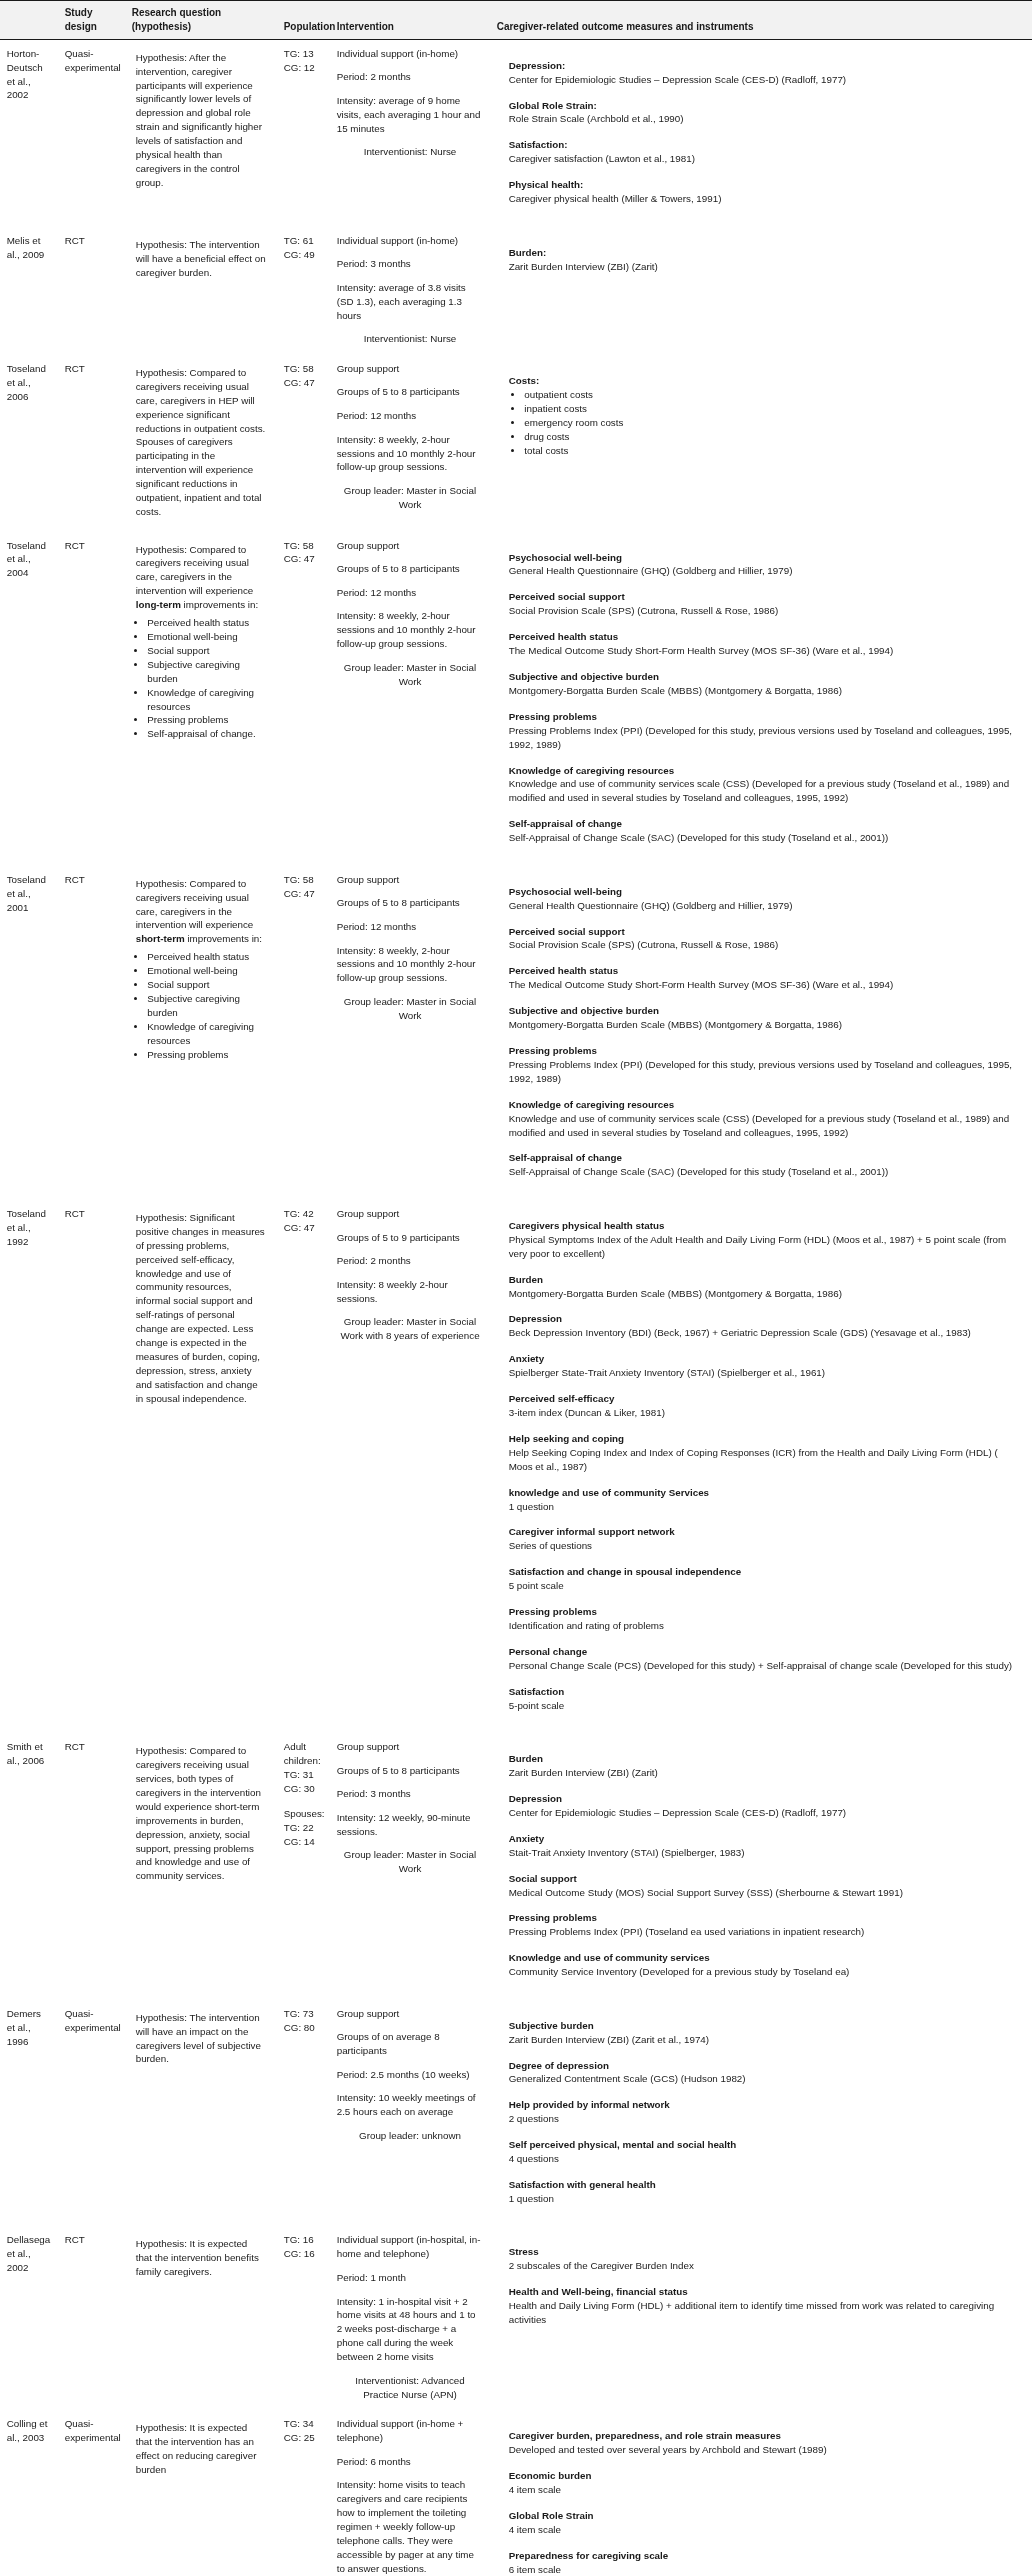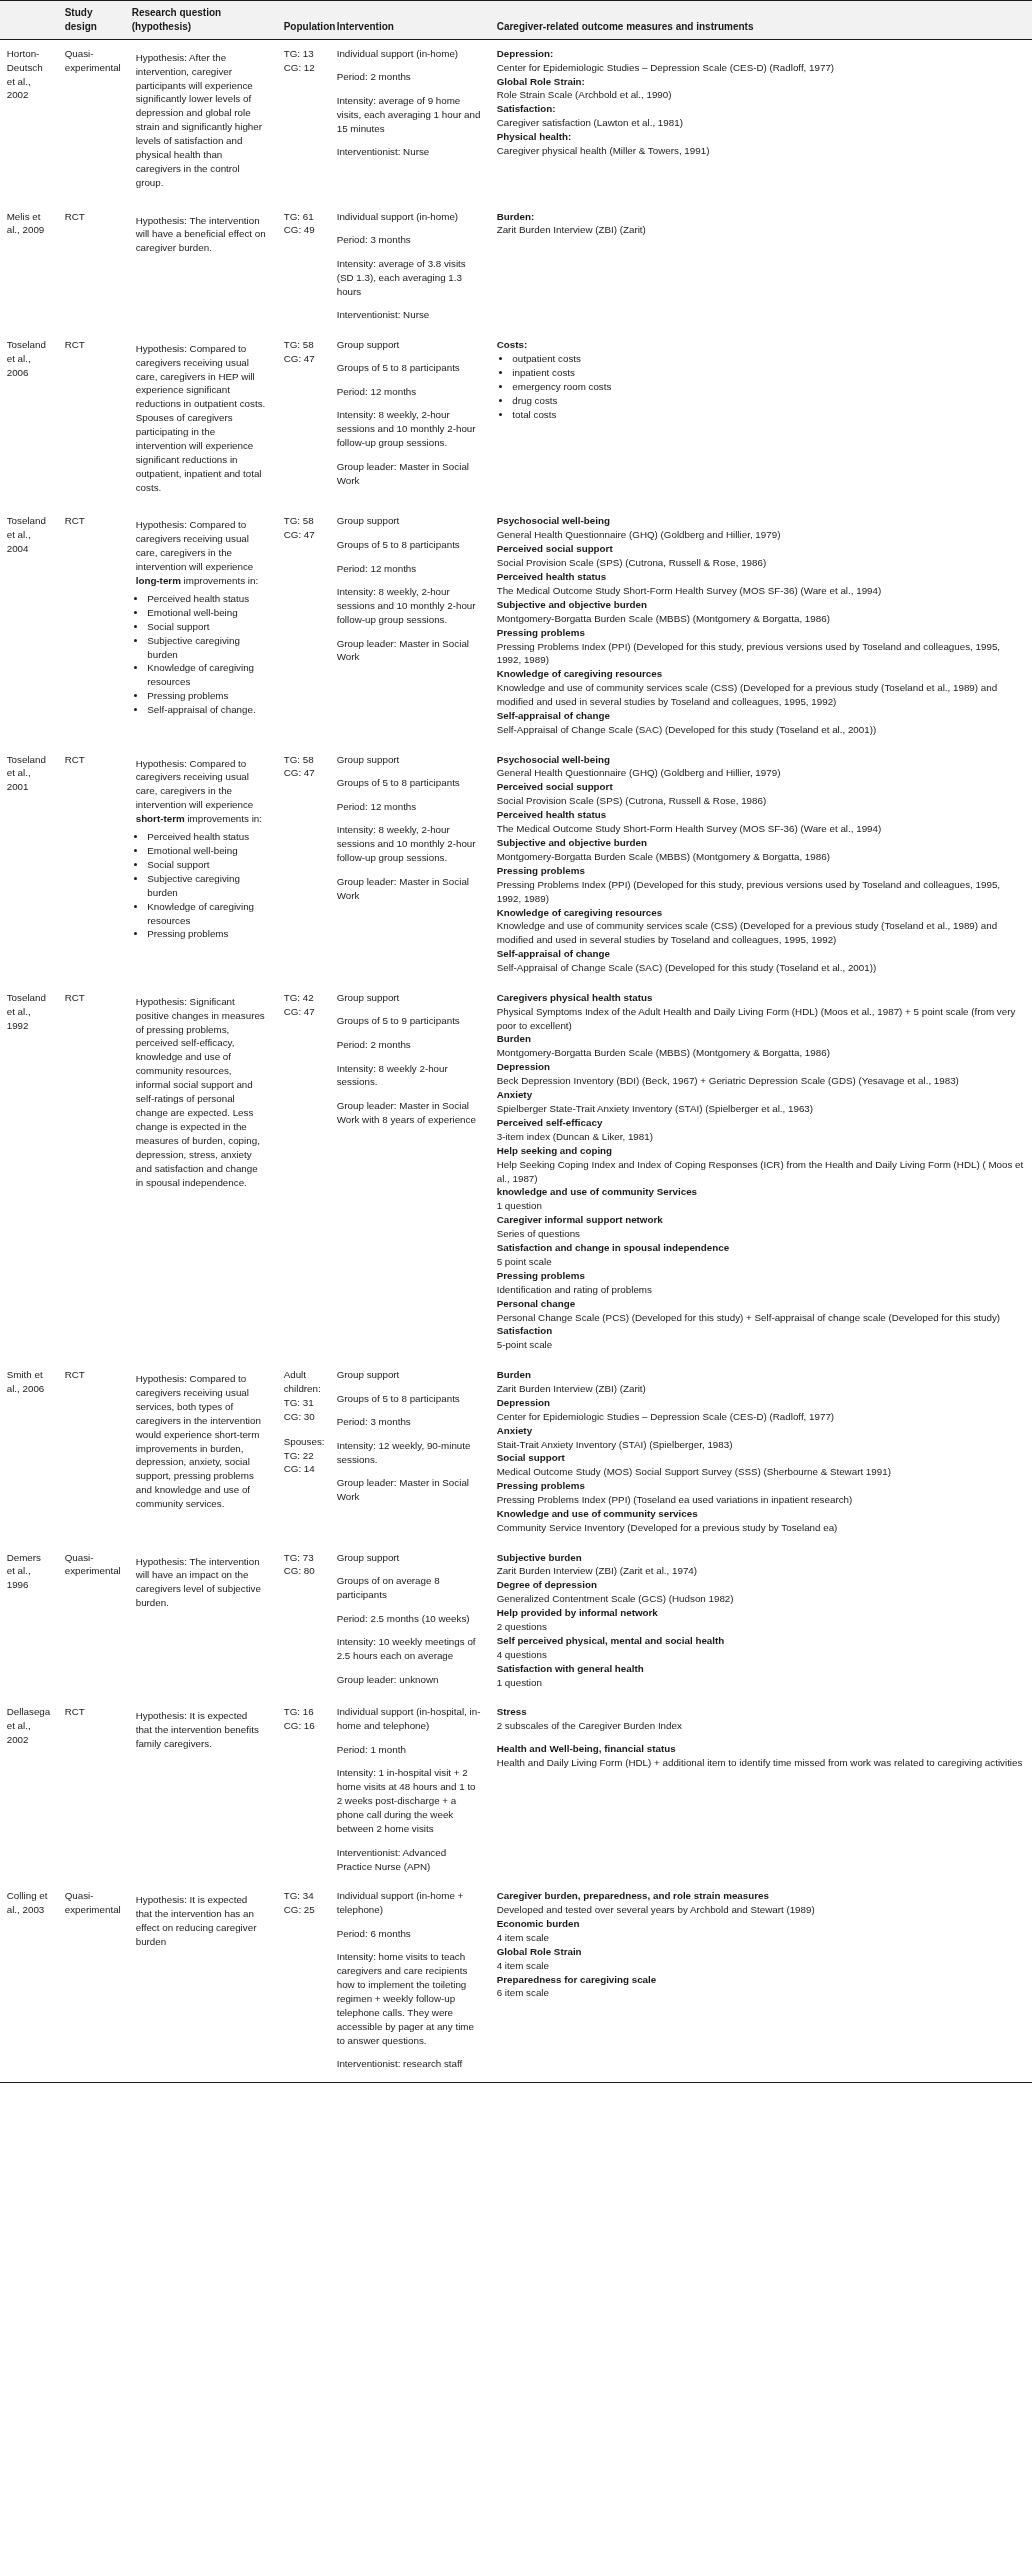--- a/index.html
+++ b/index.html
@@ -45,32 +45,32 @@
   }
   
   col.c-study { width: 58px; }
   col.c-design { width: 67px; }
   col.c-question { width: 152px; }
   col.c-pop { width: 53px; }
   col.c-interv { width: 160px; }
   col.c-outcome { width: 542px; }
 
   .cell-block { margin: 0 0 9.7px 0; }
-  .cell-block:last-child { margin-bottom: 0; }
+  .cell-block:last-child { margin-bottom: 0; text-align: center; }
   .tight { margin: 4px; }
   .hdr-b { font-weight: bold; }
   ul.bullets {
     margin: 0.7px 0 0 0;
     padding-left: 15.6px;
     list-style-type: disc;
   }
   ul.bullets li { margin: 0; padding: 0; }
   .pop-line { margin: 0; }
   .pop-gap { margin-top: 11px; }
-  .meas { margin: 0; }
+  .meas { margin: 12px; }
   .meas-gap { margin-top: 9px; }
 </style>
 </head>
 <body>
 
 <div class="table-wrap">
   <table class="study-table">
     <colgroup>
       <col class="c-study">
       <col class="c-design">
@@ -316,21 +316,21 @@
             <div class="meas">
               <div class="hdr-b">Burden</div>
               <div>Montgomery-Borgatta Burden Scale (MBBS) (Montgomery &amp; Borgatta, 1986)</div>
             </div>
             <div class="meas">
               <div class="hdr-b">Depression</div>
               <div>Beck Depression Inventory (BDI) (Beck, 1967) + Geriatric Depression Scale (GDS) (Yesavage et al., 1983)</div>
             </div>
             <div class="meas">
               <div class="hdr-b">Anxiety</div>
-              <div>Spielberger State-Trait Anxiety Inventory (STAI) (Spielberger et al., 1963)</div>
+              <div>Spielberger State-Trait Anxiety Inventory (STAI) (Spielberger et al., 1961)</div>
             </div>
             <div class="meas">
               <div class="hdr-b">Perceived self-efficacy</div>
               <div>3-item index (Duncan &amp; Liker, 1981)</div>
             </div>
             <div class="meas">
               <div class="hdr-b">Help seeking and coping</div>
               <div>Help Seeking Coping Index and Index of Coping Responses (ICR) from the Health and Daily Living Form (HDL) ( Moos et al., 1987)</div>
             </div>
             <div class="meas">

